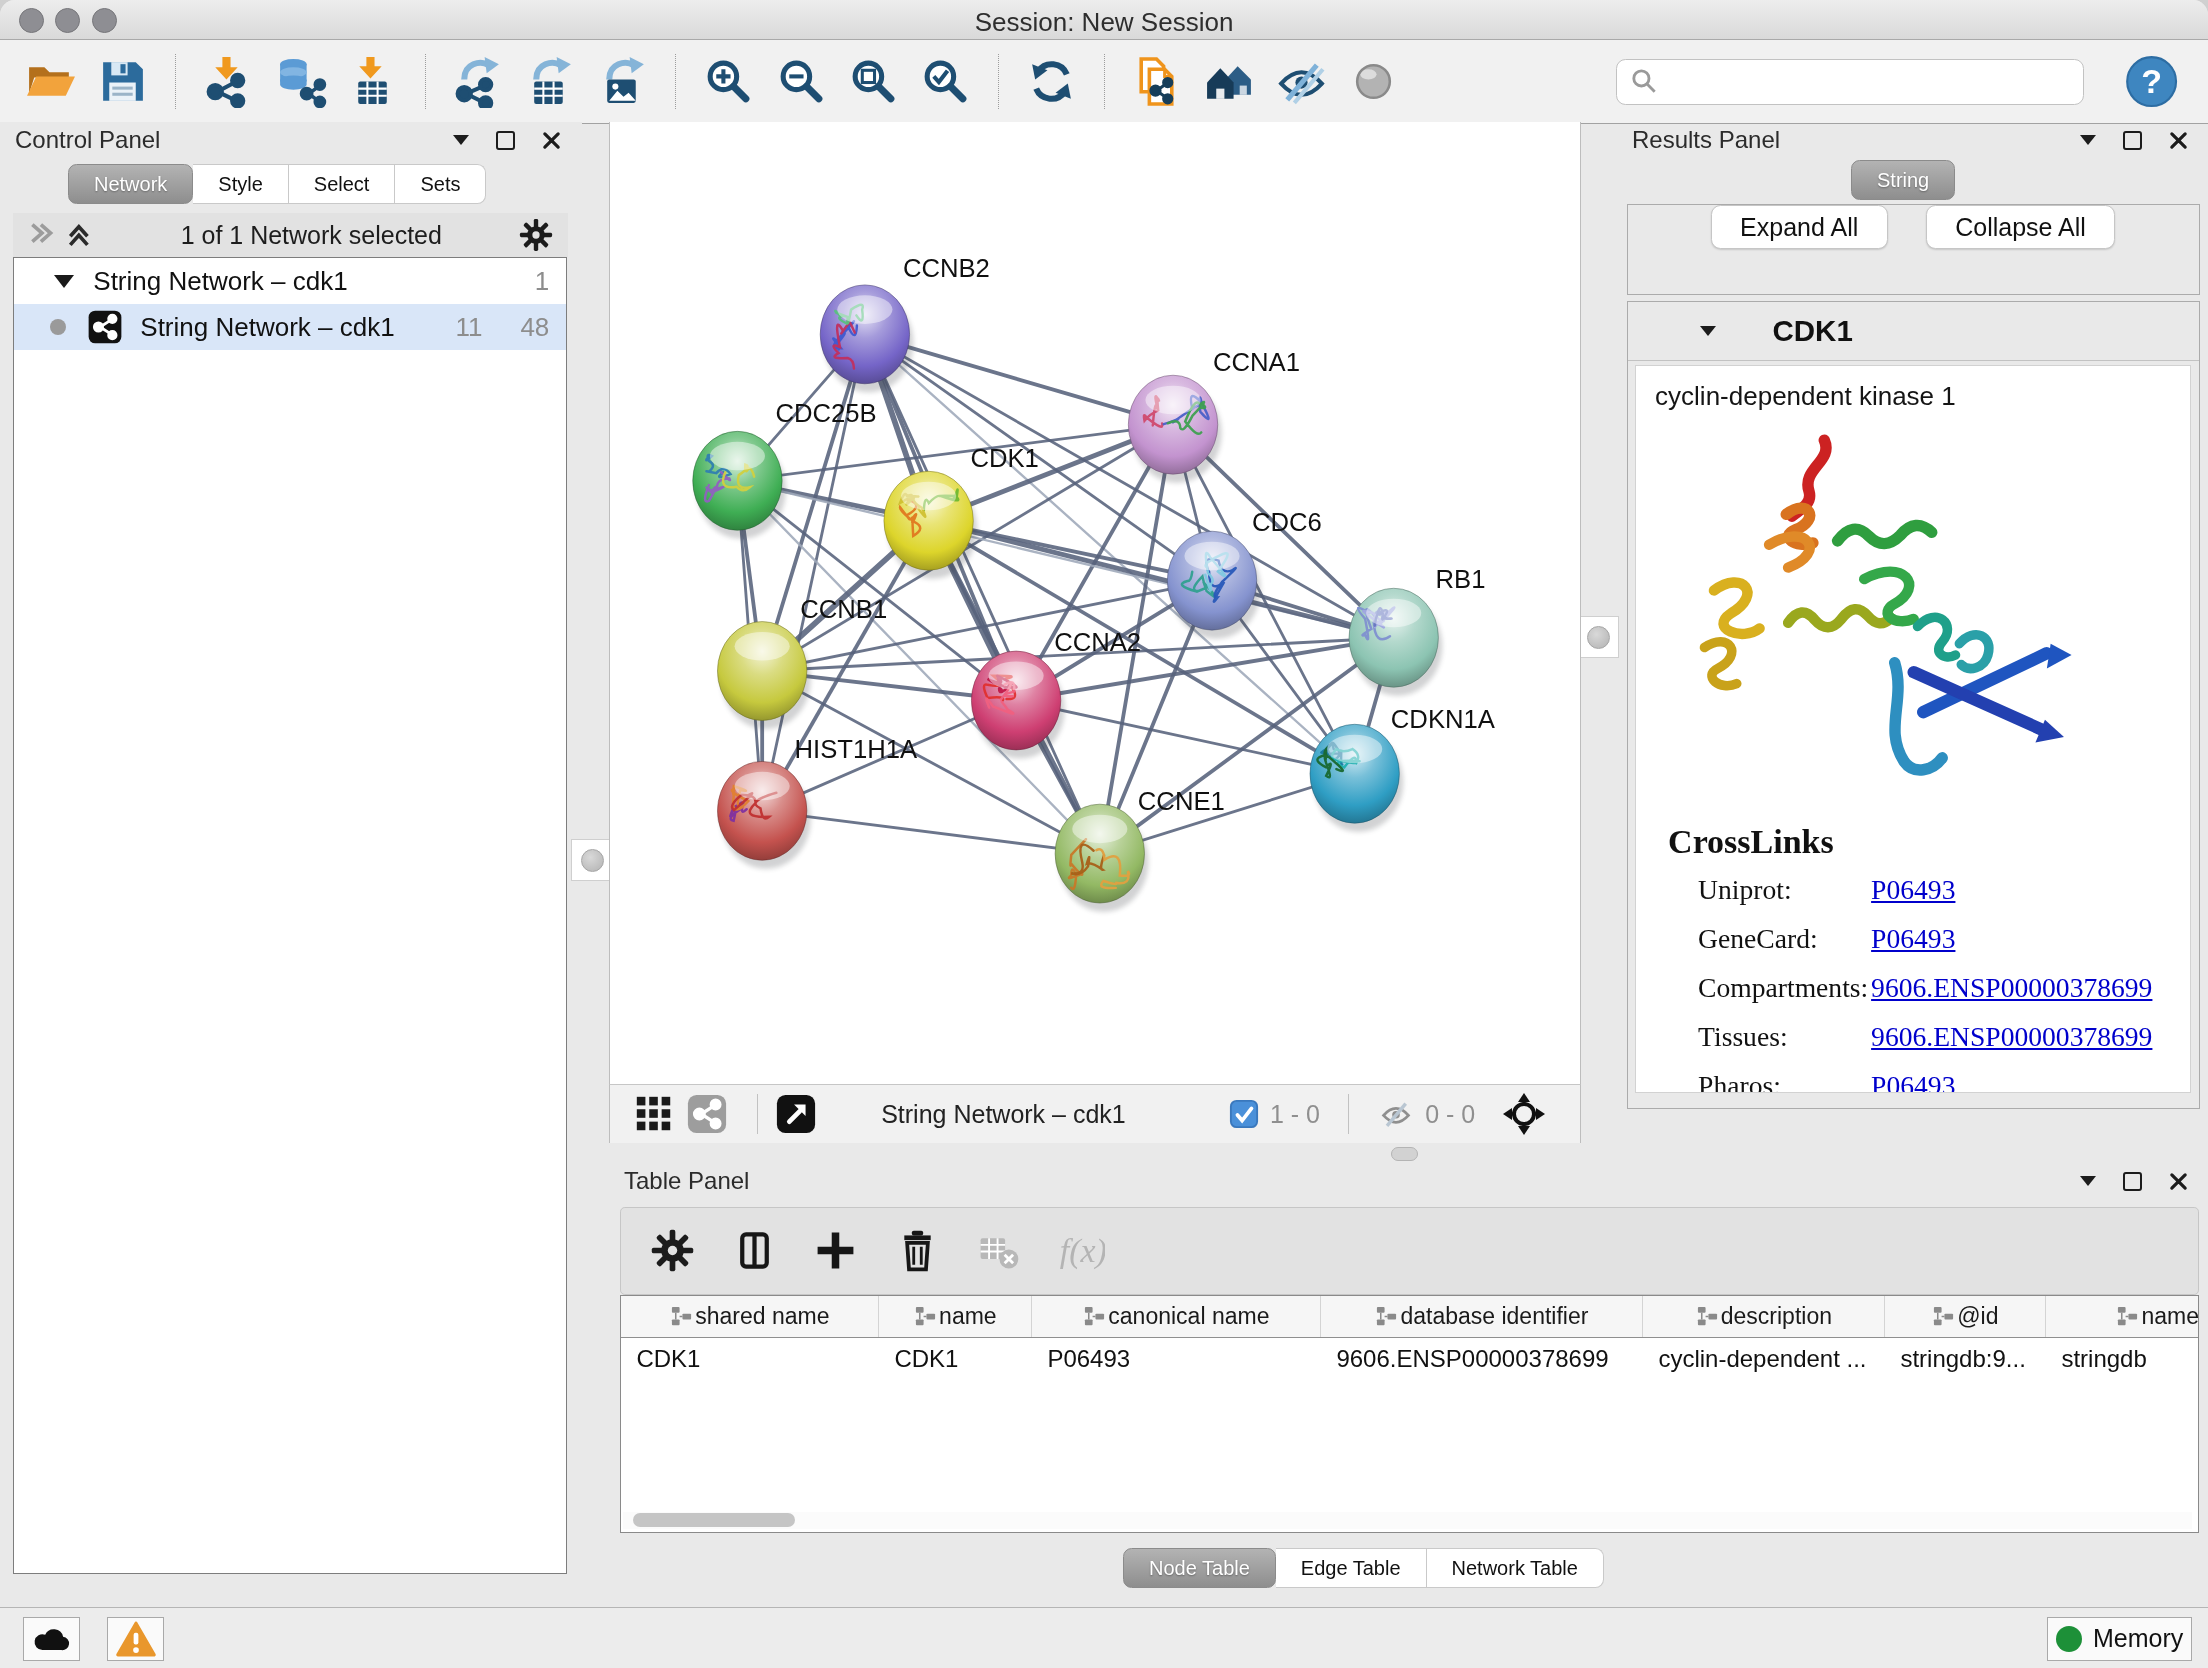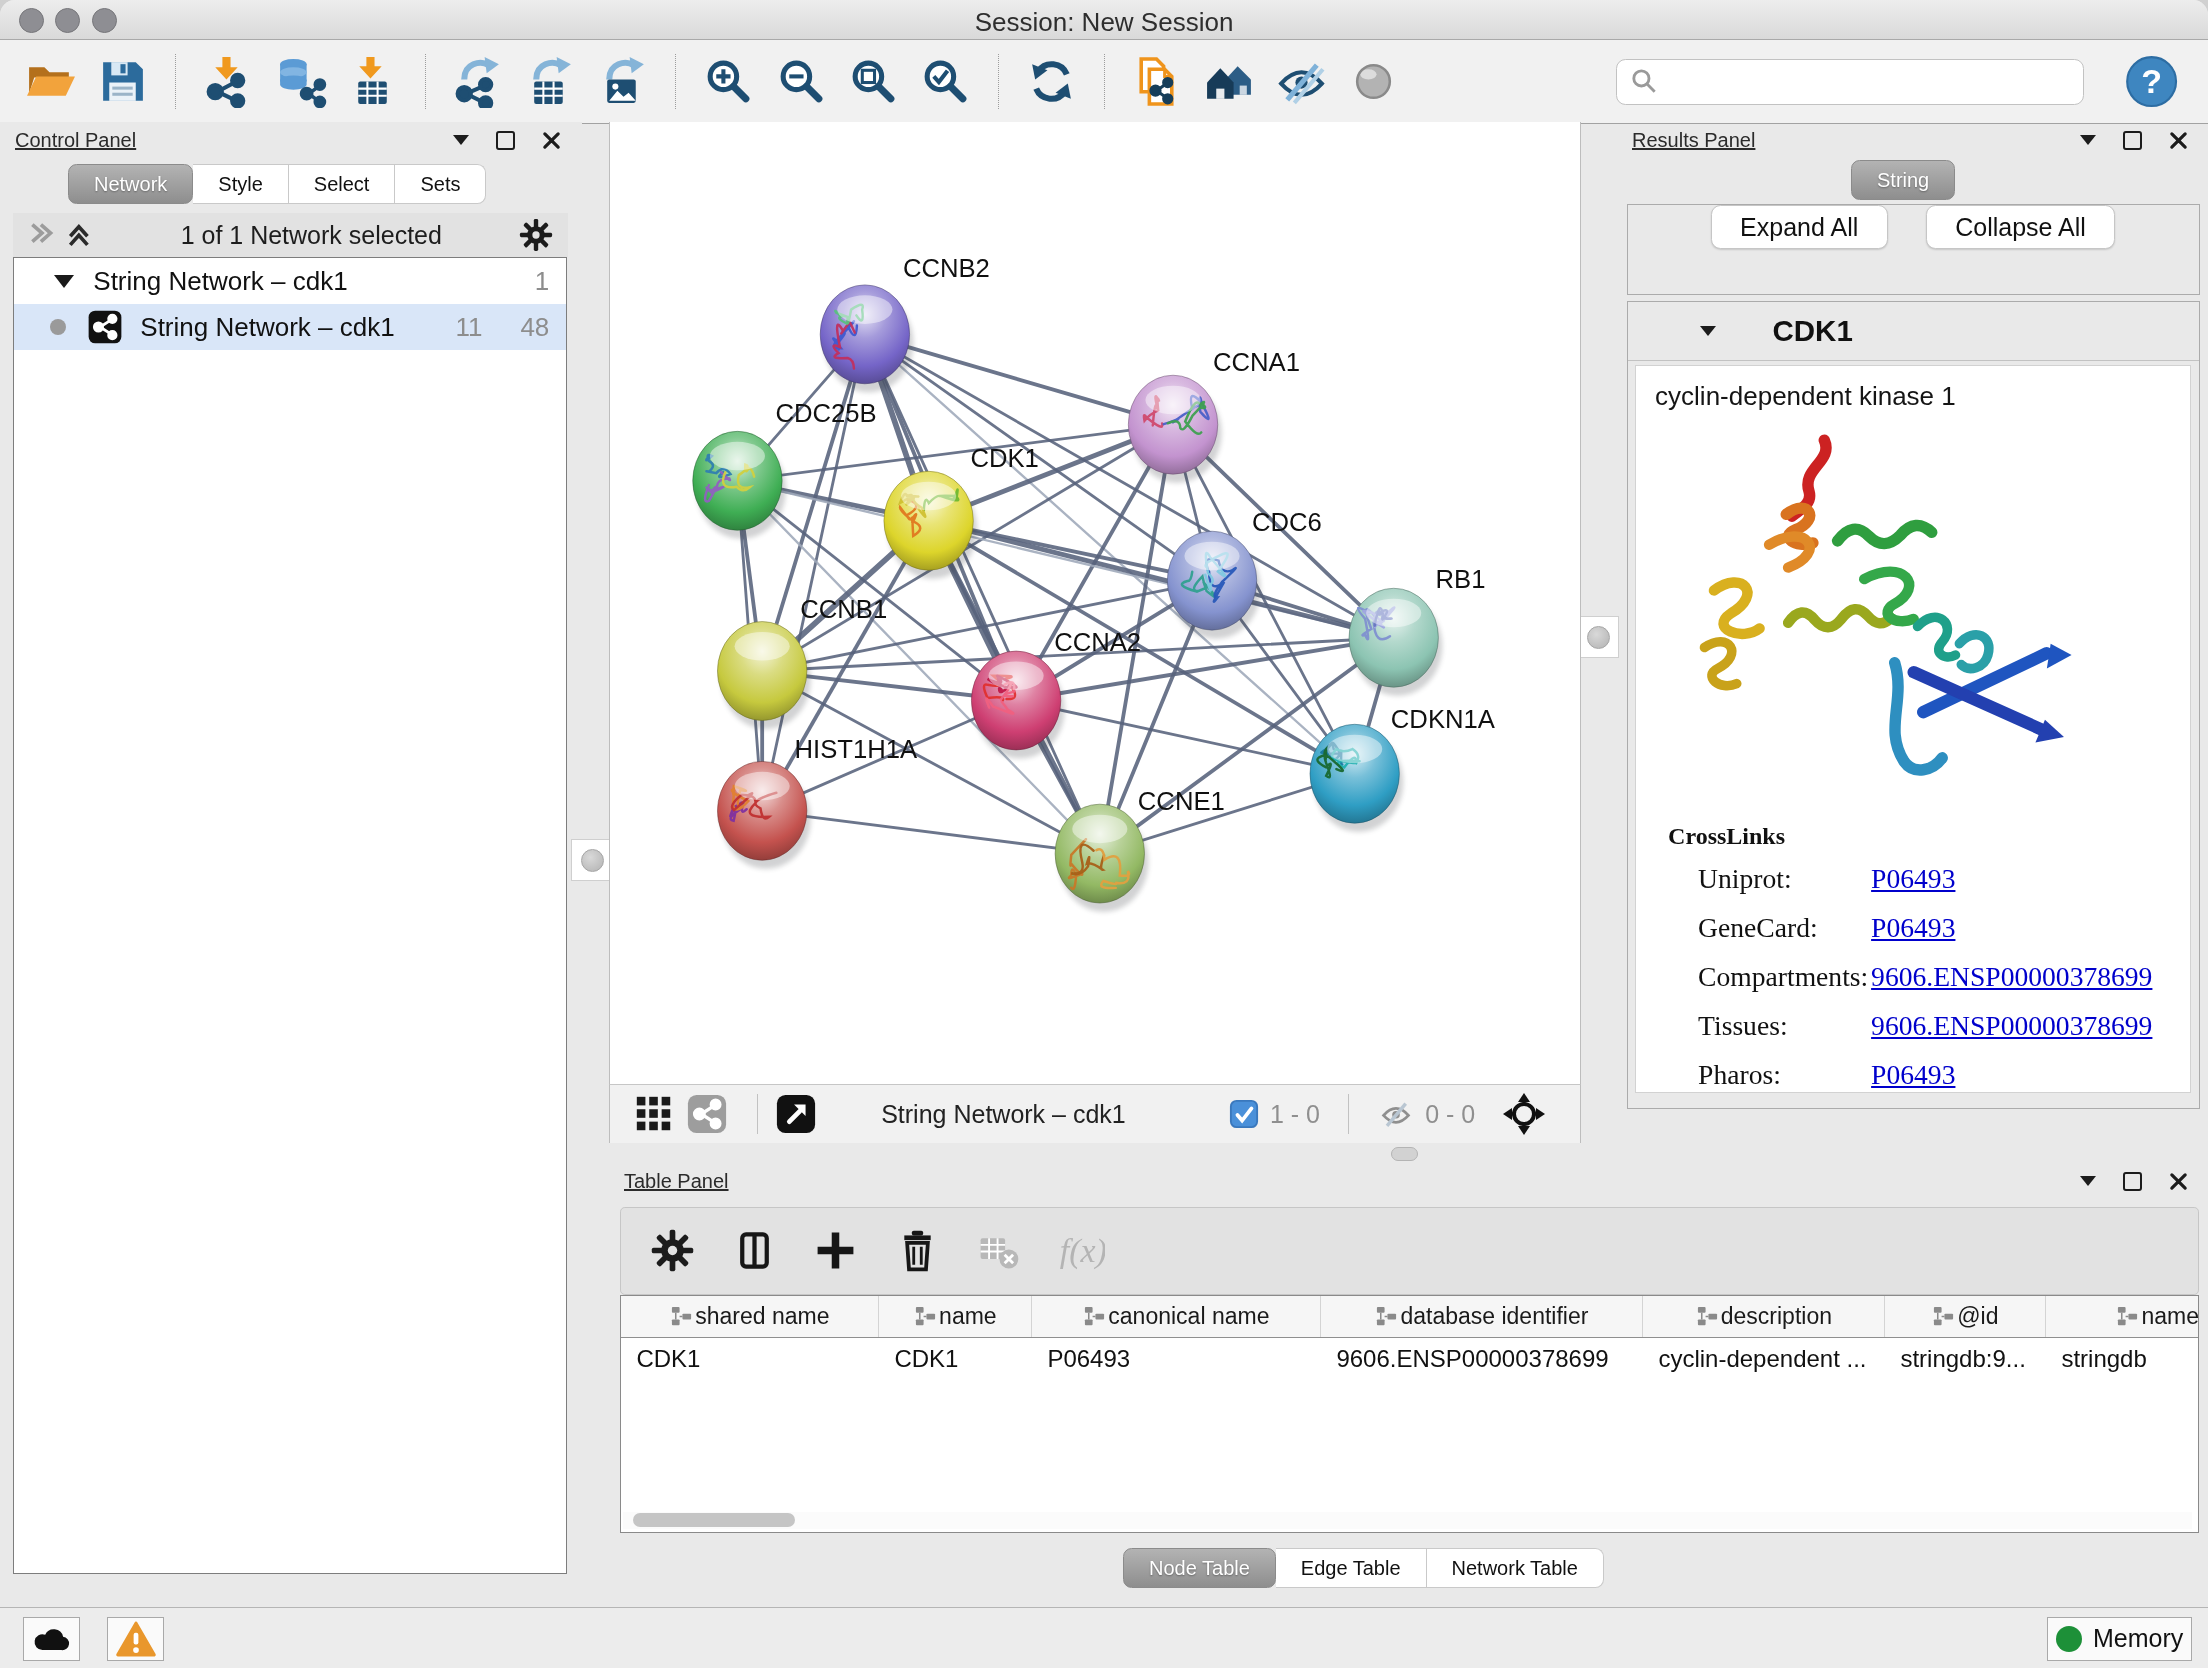--- a/index.html
+++ b/index.html
@@ -18,21 +18,21 @@
   .tbtn{width:59px;height:59px;border:none;background:transparent;padding:2.9px;cursor:pointer;}
   .tbtn svg{width:53px;height:53px;}
   .tsep{width:0;height:55px;border-left:1.9px dotted #9c9c9c;margin:0 9.5px;}
   #search-wrap{margin-left:auto;display:flex;align-items:center;}
   #search-input{width:468px;height:46px;border:1.9px solid #c2c2c2;border-radius:9.5px;background:#fff;
     font-size:25px;padding:0 13.3px 0 49px;color:#333;outline:none;}
   #search-icon{position:relative;left:42px;width:28.5px;height:28.5px;z-index:2;}
   #help-btn{width:59px;height:59px;border:none;background:transparent;margin:0 5.7px 0 25px;padding:1.9px;cursor:pointer;}
   
   .panel-head{position:absolute;left:0;right:0;top:0;height:36px;display:flex;align-items:center;
-    padding:0 21px 0 15px;font-size:20px;color:#2b2b2b;text-decoration:underline;}
+    padding:0 21px 0 15px;font-size:24px;color:#2b2b2b;}
   .ph-controls{margin-left:auto;display:flex;align-items:center;gap:27px;}
   .tri-down{width:0;height:0;border-left:8.6px solid transparent;border-right:8.6px solid transparent;
     border-top:10.5px solid #1c1c1c;}
   .float-box{width:19px;height:19px;border:2.9px solid #1c1c1c;border-radius:2.9px;}
   .close-x{width:19px;height:19px;}
   
   .seg{display:flex;}
   .seg-btn{background:#fff;border:1px solid #c9c9c9;border-left:none;color:#111;font-size:20px;
     height:40px;padding:0 25px;font-family:inherit;cursor:pointer;}
   .seg-btn:first-child{border-left:1px solid #c9c9c9;border-radius:8.6px 0 0 8.6px;}
@@ -83,21 +83,21 @@
     font-size:25px;color:#111;font-family:inherit;box-shadow:0 1px 1.9px rgba(0,0,0,.15);cursor:pointer;}
   #rp-box2{position:absolute;left:9.5px;top:179px;width:573px;height:808px;border:1px solid #ababab;background:#e9e9e9;}
   #rp-sec-head{height:59px;display:flex;align-items:center;border-bottom:1px solid #c2c2c2;}
   #rp-sec-head .tri-down{margin:0 57px 0 72px;}
   #rp-gene{font-size:29.5px;font-weight:bold;color:#111;}
   #rp-content{position:absolute;left:7.6px;right:7.6px;top:63px;bottom:15px;background:#fff;
     border:1px solid #d2d2d2;overflow:hidden;}
   #rp-desc{font-size:26px;color:#151515;padding:15px 0 0 19px;}
   #protein-svg{position:absolute;left:38px;top:57px;width:409px;height:371px;}
   #crosslinks{position:absolute;left:32px;top:457px;right:19px;font-family:"Liberation Serif",serif;}
-  #cl-title{font-size:24px;font-weight:bold;color:#111;margin-bottom:13.3px;}
+  #cl-title{font-size:34px;font-weight:bold;color:#111;margin-bottom:13.3px;}
   .cl-row{display:flex;margin:0 0 17px 30px;font-size:27.6px;}
   .cl-label{width:173px;color:#111;}
   .cl-value a{color:#0000cc;text-decoration:underline;cursor:pointer;}
   
   #table-panel{position:absolute;left:609px;top:1163px;width:1600px;height:442px;background:#e9e9e9;}
   #tp-toolbar{position:absolute;left:11.4px;top:44px;width:1579px;height:88px;background:#e2e2e2;
     border:1px solid #c6c6c6;border-radius:4.8px;display:flex;align-items:center;gap:28.5px;padding:0 25px;}
   .tp-btn{width:53px;height:53px;border:none;background:transparent;padding:1.9px;cursor:pointer;}
   .tp-btn svg{width:49px;height:49px;}
   #tp-table{position:absolute;left:11.4px;top:132px;width:1579px;height:238px;background:#fff;

